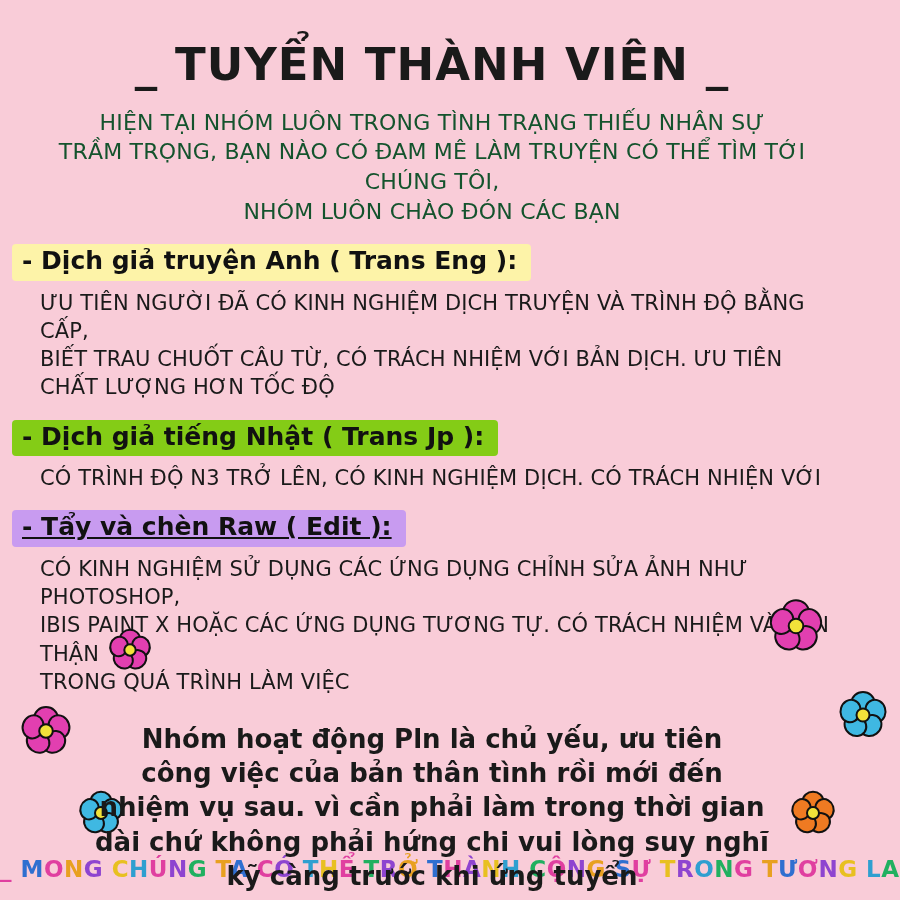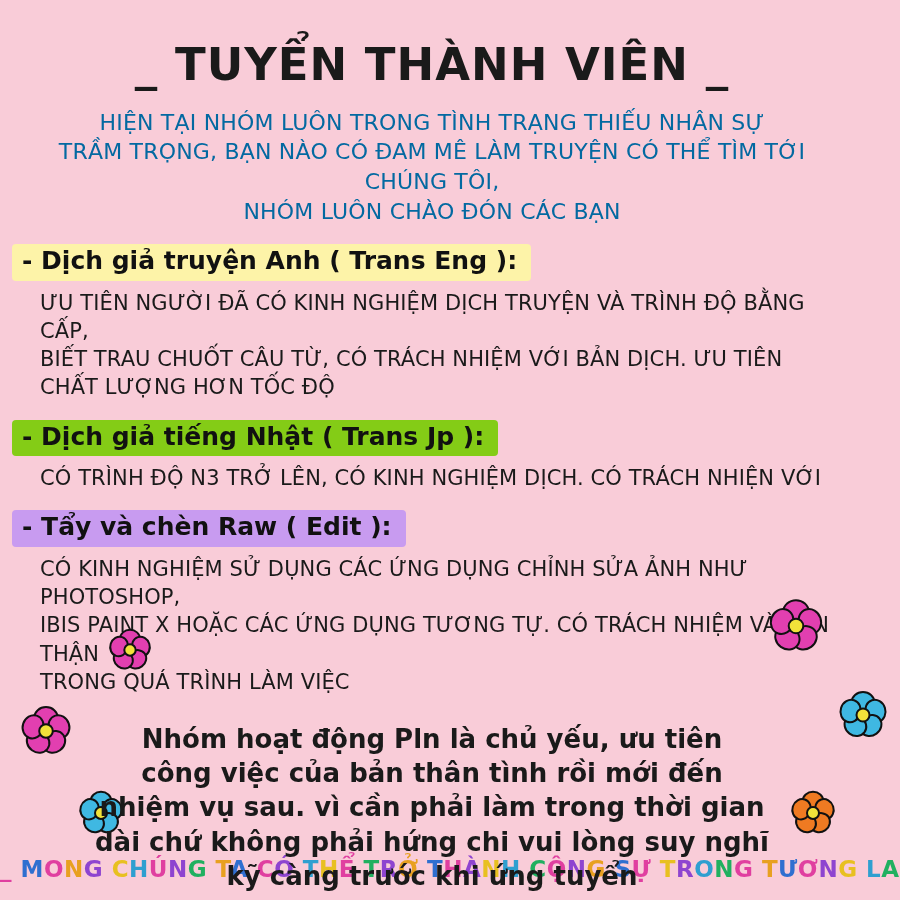--- a/index.html
+++ b/index.html
@@ -37,21 +37,21 @@
   }
   .title .dash {
     font-weight: bold;
   }
 
   
   .intro {
     text-align: center;
     font-size: 22px;
     line-height: 1.35;
-    color: #0369a1;
+    color: #14532d;
     margin: 18px 30px 0 30px;
     text-transform: uppercase;
     letter-spacing: 0.2px;
   }
 
   
   .section {
     margin-top: 18px;
     padding-left: 12px;
   }
@@ -59,21 +59,21 @@
     display: inline-block;
     font-size: 25px;
     font-weight: bold;
     color: #111;
     padding: 3px 14px 5px 10px;
     border-radius: 4px;
     line-height: 1.15;
   }
   .hl-yellow { background: #fdf3a8; }
   .hl-blue   { background: #a8e0f7; }
-  .hl-purple { background: #c89bf0; }
+  .hl-purple { background: #c89bf0; text-decoration: underline; }
 
   .sec-body {
     font-size: 21px;
     line-height: 1.34;
     color: #1a1a1a;
     margin: 8px 0 0 28px;
     padding-right: 22px;
     text-transform: uppercase;
     letter-spacing: 0.1px;
   }

